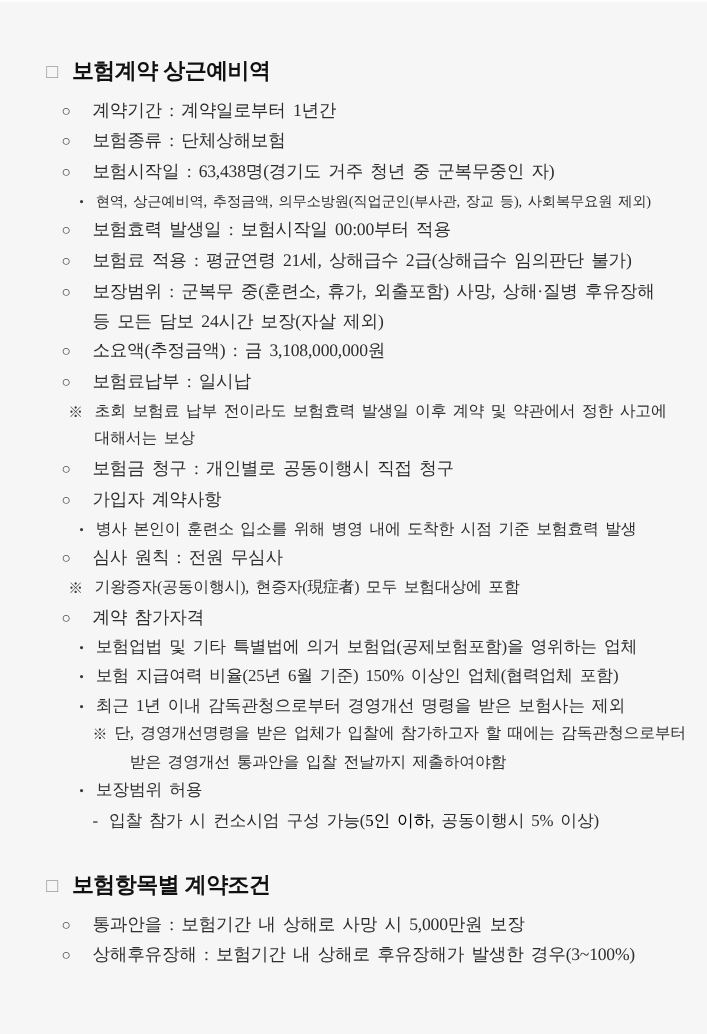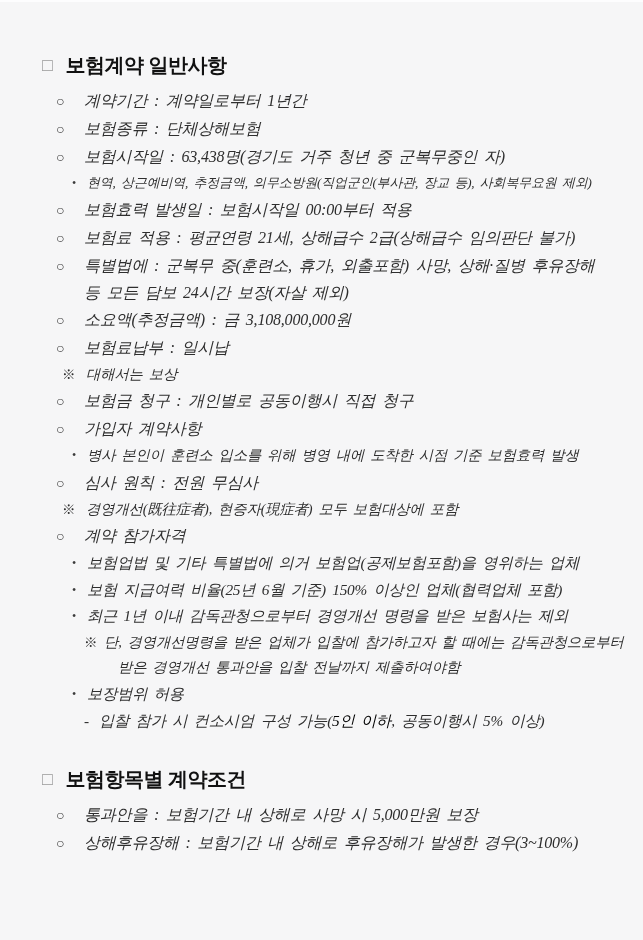--- a/index.html
+++ b/index.html
@@ -17,21 +17,21 @@
   .heading {
     display: flex; align-items: center; gap: 13px;
     font-family: "Liberation Sans", "DejaVu Sans", sans-serif;
     font-weight: 800; font-size: 20px; letter-spacing: -0.5px;
     color: #111111; line-height: 30px; margin-bottom: 7px;
   }
   .heading .sq { color: #9b9b9b; font-weight: 400; font-size: 18px; line-height: 1; }
 
   .item { display: flex; align-items: flex-start; word-spacing: 0.18em; letter-spacing: -0.2px; }
   .item .marker { flex: none; text-align: left; }
-  .item .txt { flex: 1 1 auto; min-width: 0; font-style: italic; }
+  .item .txt { flex: 1 1 auto; min-width: 0; }
 
   
   .main   { margin-left: 14px; font-size: 16px;   line-height: 27px; }
   .main .marker   { width: 28px; font-size: 14px; color: #3a3a3a; padding-top: 1px; }
   .sub    { margin-left: 30px; font-size: 15.3px; line-height: 26.5px; }
   .sub .marker    { width: 15px; font-size: 12px; color: #3a3a3a; }
   .note   { margin-left: 20px; font-size: 14.6px; line-height: 25.5px; }
   .note .marker   { width: 24px; font-size: 13.5px; }
   .subnote{ margin-left: 42px; font-size: 14.6px; line-height: 25.5px; }
   .subnote .marker{ width: 20px; font-size: 13.5px; }
@@ -45,21 +45,21 @@
   .txt .cont { padding-left: 14px; }
   .c-blue { color: #000000; }
 </style>
 </head>
 <body>
 
 <div class="page">
     <div class="section">
       <div class="heading">
         <span class="sq">□</span>
-        <span>보험계약 일반사항</span>
+        <span>보험계약 상근예비역</span>
       </div>
       <div class="item main">
         <span class="marker">○</span>
         <div class="txt">계약기간 : 계약일로부터 1년간</div>
       </div>
       <div class="item main">
         <span class="marker">○</span>
         <div class="txt">보험종류 : 단체상해보험</div>
       </div>
       <div class="item main">
@@ -74,35 +74,36 @@
         <span class="marker">○</span>
         <div class="txt">보험효력 발생일 : 보험시작일 00:00부터 적용</div>
       </div>
       <div class="item main">
         <span class="marker">○</span>
         <div class="txt">보험료 적용 : 평균연령 21세, 상해급수 2급(상해급수 임의판단 불가)</div>
       </div>
       <div class="item main">
         <span class="marker">○</span>
         <div class="txt">
-          <div>특별법에 : 군복무 중(훈련소, 휴가, 외출포함) 사망, 상해·질병 후유장해</div>
+          <div>보장범위 : 군복무 중(훈련소, 휴가, 외출포함) 사망, 상해·질병 후유장해</div>
           <div>등 모든 담보 24시간 보장(자살 제외)</div>
         </div>
       </div>
       <div class="item main">
         <span class="marker">○</span>
         <div class="txt">소요액(추정금액) : 금 3,108,000,000원</div>
       </div>
       <div class="item main">
         <span class="marker">○</span>
         <div class="txt">보험료납부 : 일시납</div>
       </div>
       <div class="item note sm">
         <span class="marker">※</span>
         <div class="txt">
+          <div>초회 보험료 납부 전이라도 보험효력 발생일 이후 계약 및 약관에서 정한 사고에</div>
           <div>대해서는 보상</div>
         </div>
       </div>
       <div class="item main">
         <span class="marker">○</span>
         <div class="txt">보험금 청구 : 개인별로 공동이행시 직접 청구</div>
       </div>
       <div class="item main">
         <span class="marker">○</span>
         <div class="txt">가입자 계약사항</div>
@@ -110,21 +111,21 @@
       <div class="item sub sm">
         <span class="marker">•</span>
         <div class="txt">병사 본인이 훈련소 입소를 위해 병영 내에 도착한 시점 기준 보험효력 발생</div>
       </div>
       <div class="item main">
         <span class="marker">○</span>
         <div class="txt">심사 원칙 : 전원 무심사</div>
       </div>
       <div class="item note sm">
         <span class="marker">※</span>
-        <div class="txt">경영개선(既往症者), 현증자(現症者) 모두 보험대상에 포함</div>
+        <div class="txt">기왕증자(공동이행시), 현증자(現症者) 모두 보험대상에 포함</div>
       </div>
       <div class="item main">
         <span class="marker">○</span>
         <div class="txt">계약 참가자격</div>
       </div>
       <div class="item sub">
         <span class="marker">•</span>
         <div class="txt">보험업법 및 기타 특별법에 의거 보험업(공제보험포함)을 영위하는 업체</div>
       </div>
       <div class="item sub">

